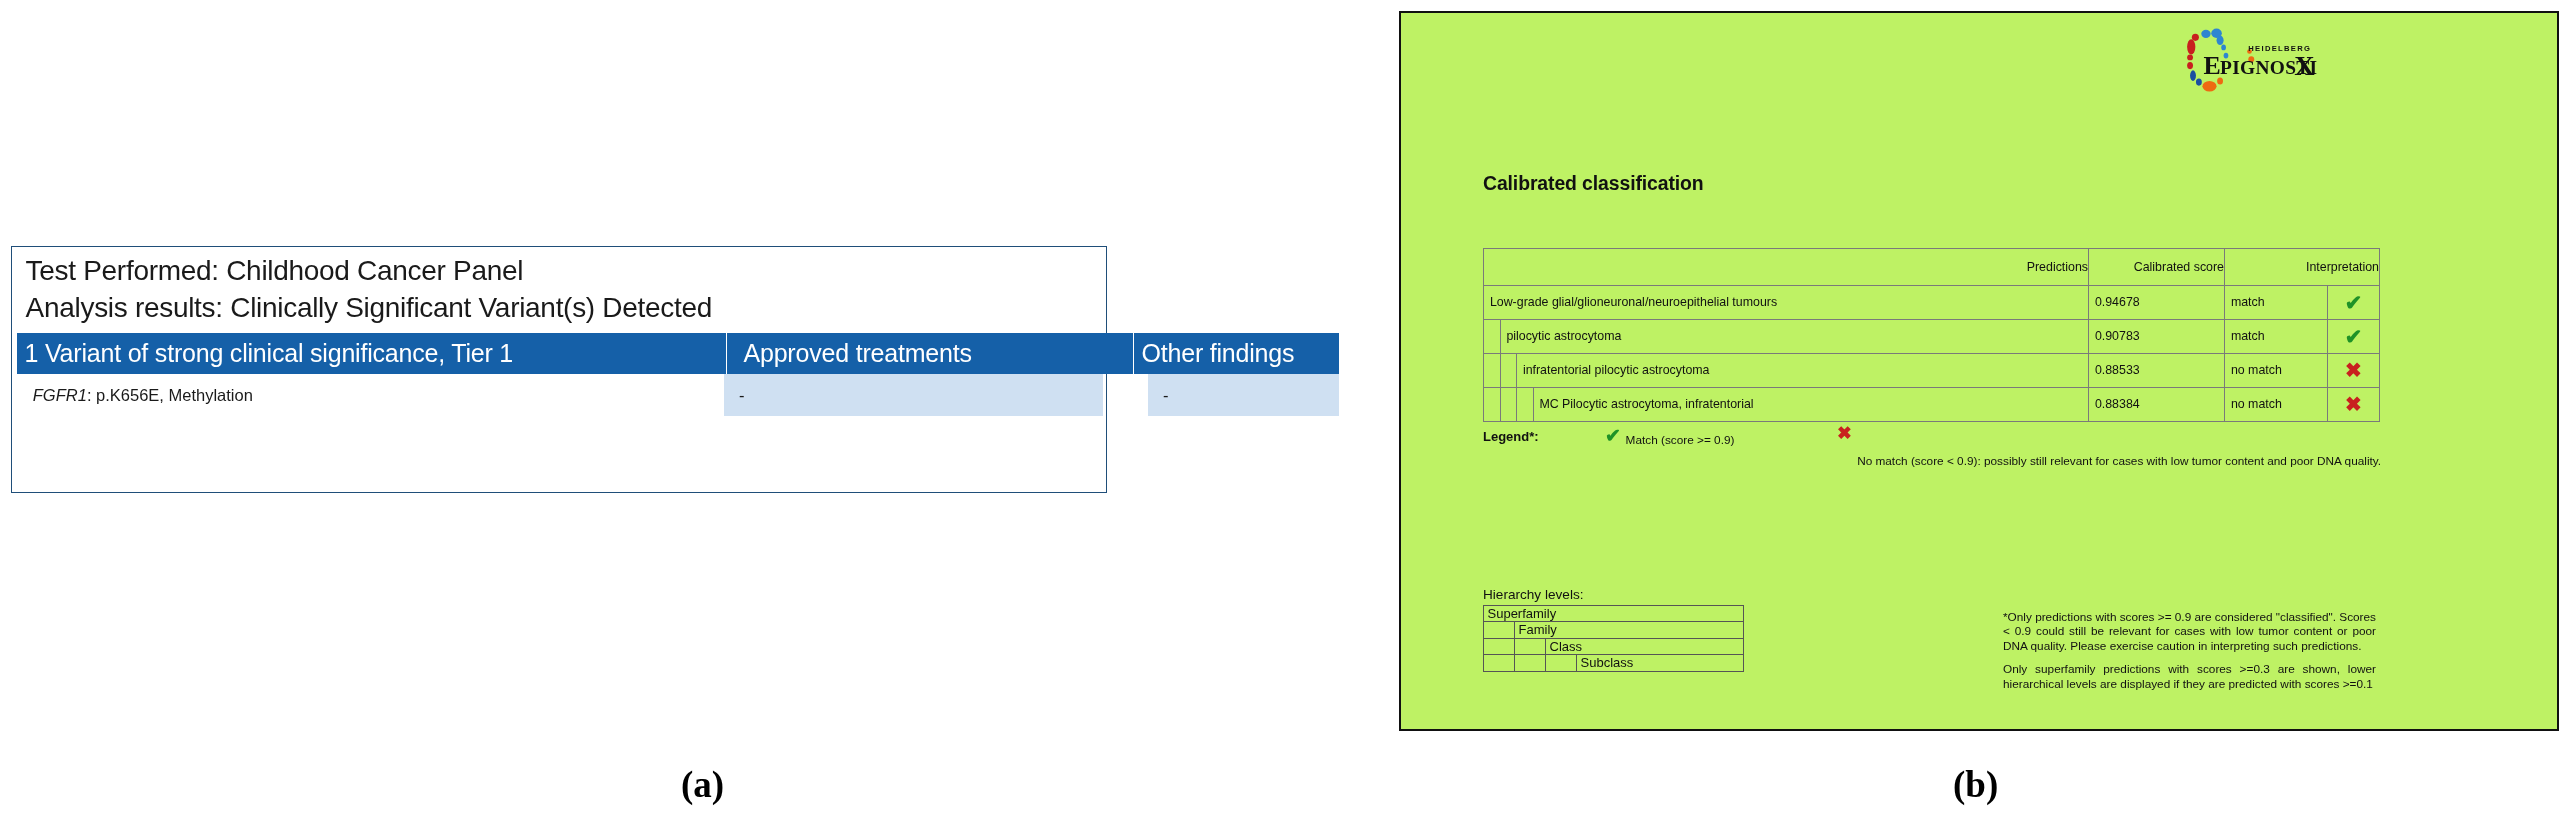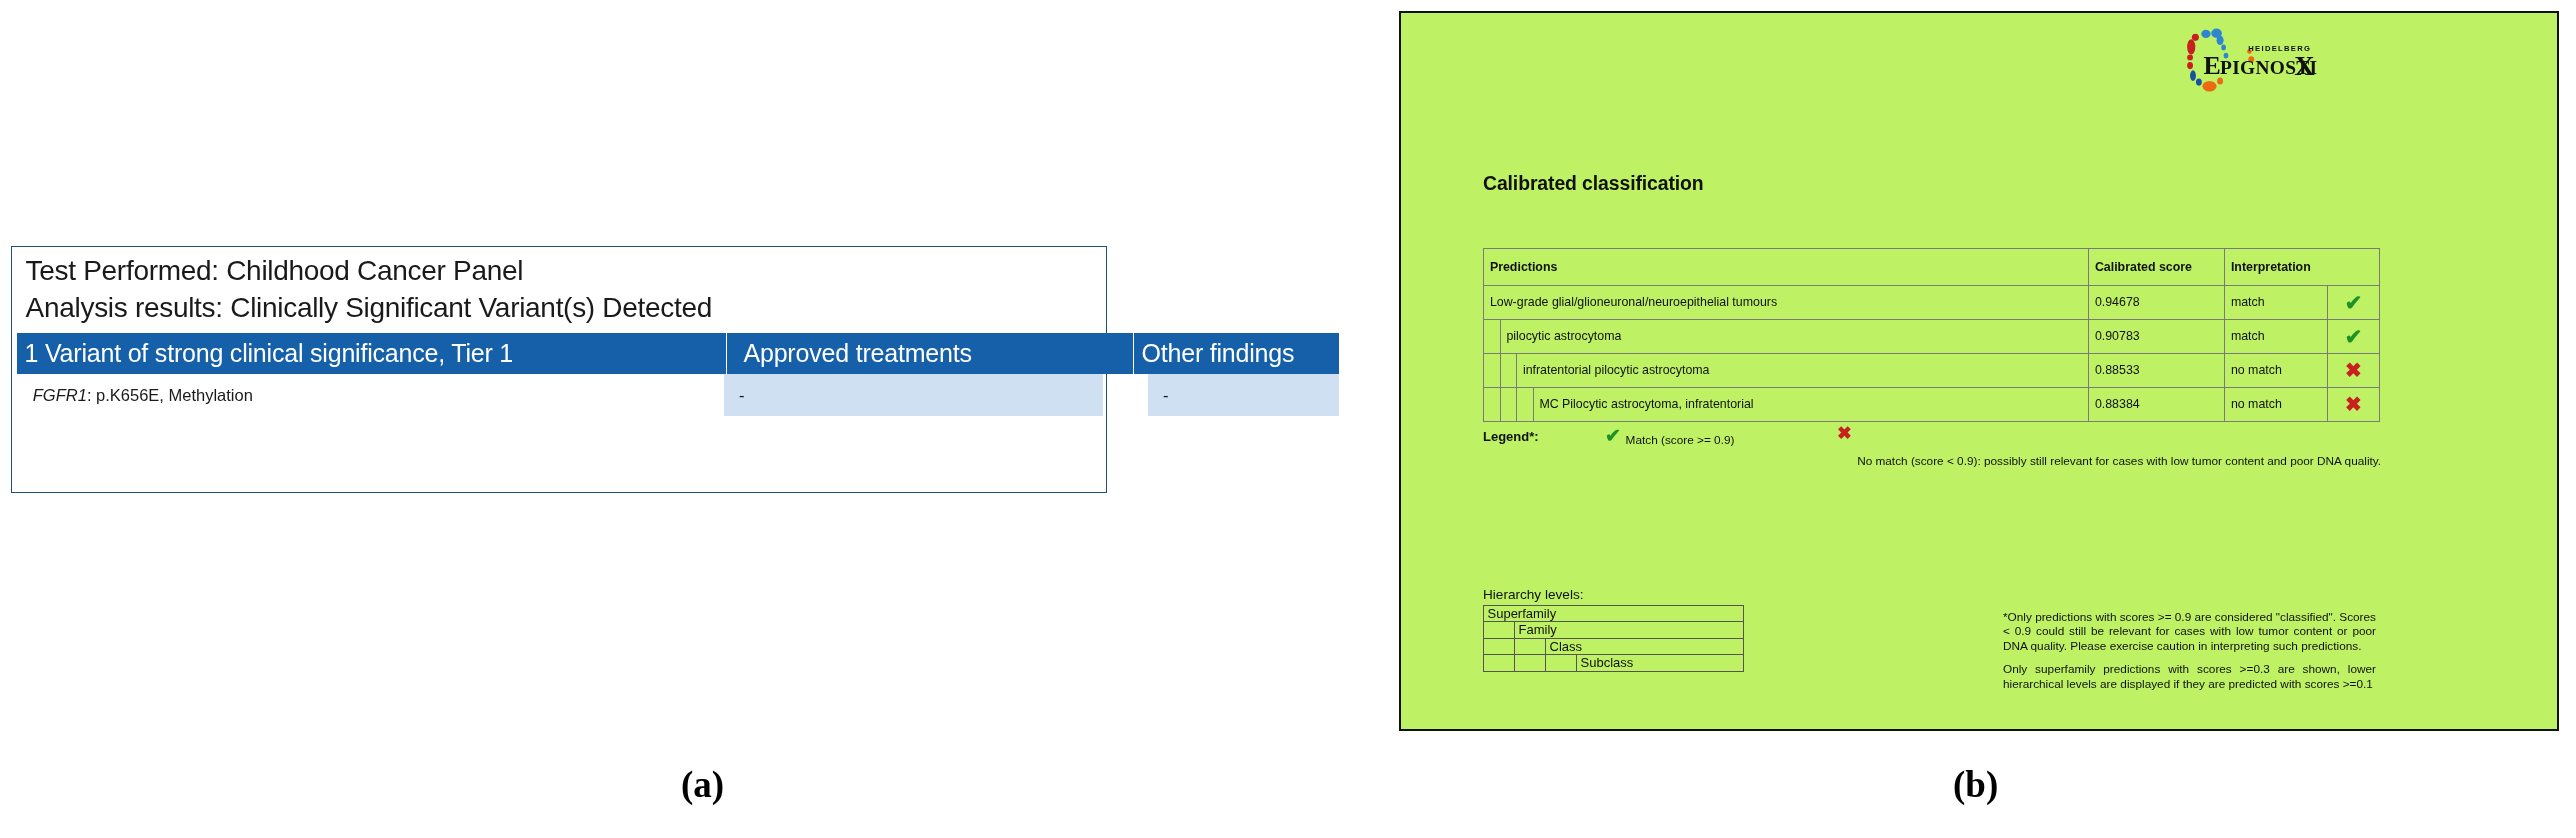--- a/index.html
+++ b/index.html
@@ -65,21 +65,21 @@
   }
   #pb-table td,#pb-table th{
     border:1.2px solid #7a7a7a;padding:0;vertical-align:middle;
     box-sizing:border-box;
   }
   #pb-table .cellpad{padding:0 0 0 5.9px;}
   .ind{width:16.5px;}
   .colscore{width:136px;}
   .colinterp{width:103px;}
   .colicon{width:52px;text-align:center;}
-  .hdr{font-weight:bold;height:37px;text-align:left;}
+  .hdr{font-weight:normal;height:37px;text-align:right;}
   .prow{height:34px;}
   .mark-ok{color:#1F9227;font-size:21px;font-weight:bold;line-height:1;}
   .mark-no{color:#C8201F;font-size:20px;font-weight:bold;line-height:1;}
 
   
   #pb-legend{position:absolute;left:82px;top:412px;width:901px;font-size:11.8px;color:#111;}
   #pb-legend-label{position:absolute;left:0;top:4.7px;font-weight:bold;font-size:13px;}
   #pb-legend-match{position:absolute;left:122px;top:2.4px;display:flex;align-items:flex-start;}
   #pb-legend-match .mk{color:#1F9227;font-size:19px;font-weight:bold;line-height:0.9;margin-right:4.7px;}
   #pb-legend-match .tx{font-size:11.8px;padding-top:5.9px;}

